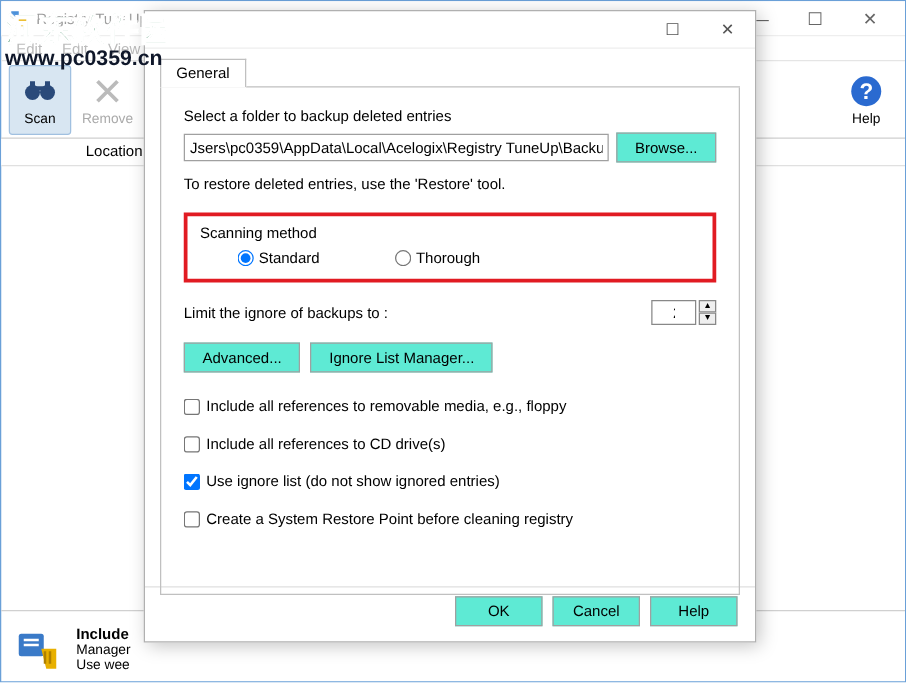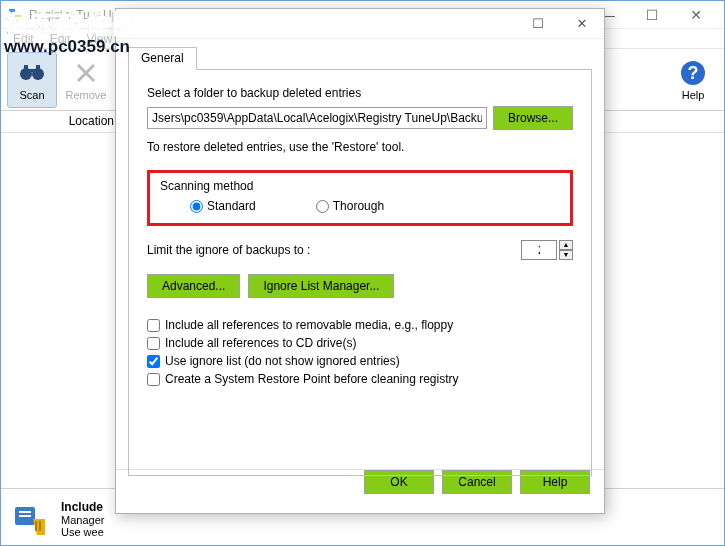--- a/index.html
+++ b/index.html
@@ -169,21 +169,21 @@
   border: 1px solid #a0a0a0;
   padding: 2px 4px;
   font-size: 12px;
   background: #fff;
   font-family: inherit;
 }
 .btn {
   height: 24px;
   padding: 0 14px;
   border: 1px solid #a0a0a0;
-  background: #84cc16;
+  background: #5eead4;
   font-size: 12px;
   font-family: inherit;
   cursor: pointer;
 }
 
 .hint { font-size: 12px; margin-bottom: 16px; }
 
 .scan-box {
   border: 3px solid #e11b22;
   padding: 6px 10px 10px 10px;
@@ -208,29 +208,29 @@
 .spinner .spin-btns div {
   width: 14px; height: 10px;
   border: 1px solid #888;
   background: #efefef;
   font-size: 7px; line-height: 7px;
   text-align: center;
 }
 
 .btn-row { display: flex; gap: 8px; margin-bottom: 20px; }
 
-.chk-col { display: flex; flex-direction: column; gap: 4px; }
+.chk-col { display: flex; flex-direction: column; gap: 16px; }
 .chk-col label { display: flex; align-items: center; gap: 5px; font-size: 12px; }
 .chk-col input[type="checkbox"] { width: 13px; height: 13px; }
 
 .dlg-footer {
   height: 38px;
   border-top: 1px solid #e0e0e0;
   display: flex;
-  align-items: flex-start;
+  align-items: center;
   justify-content: flex-end;
   gap: 8px;
   padding: 0 14px;
 }
 .dlg-footer .btn { min-width: 70px; }
 
 
 .svg-icon { display: block; }
 </style>
 </head>

